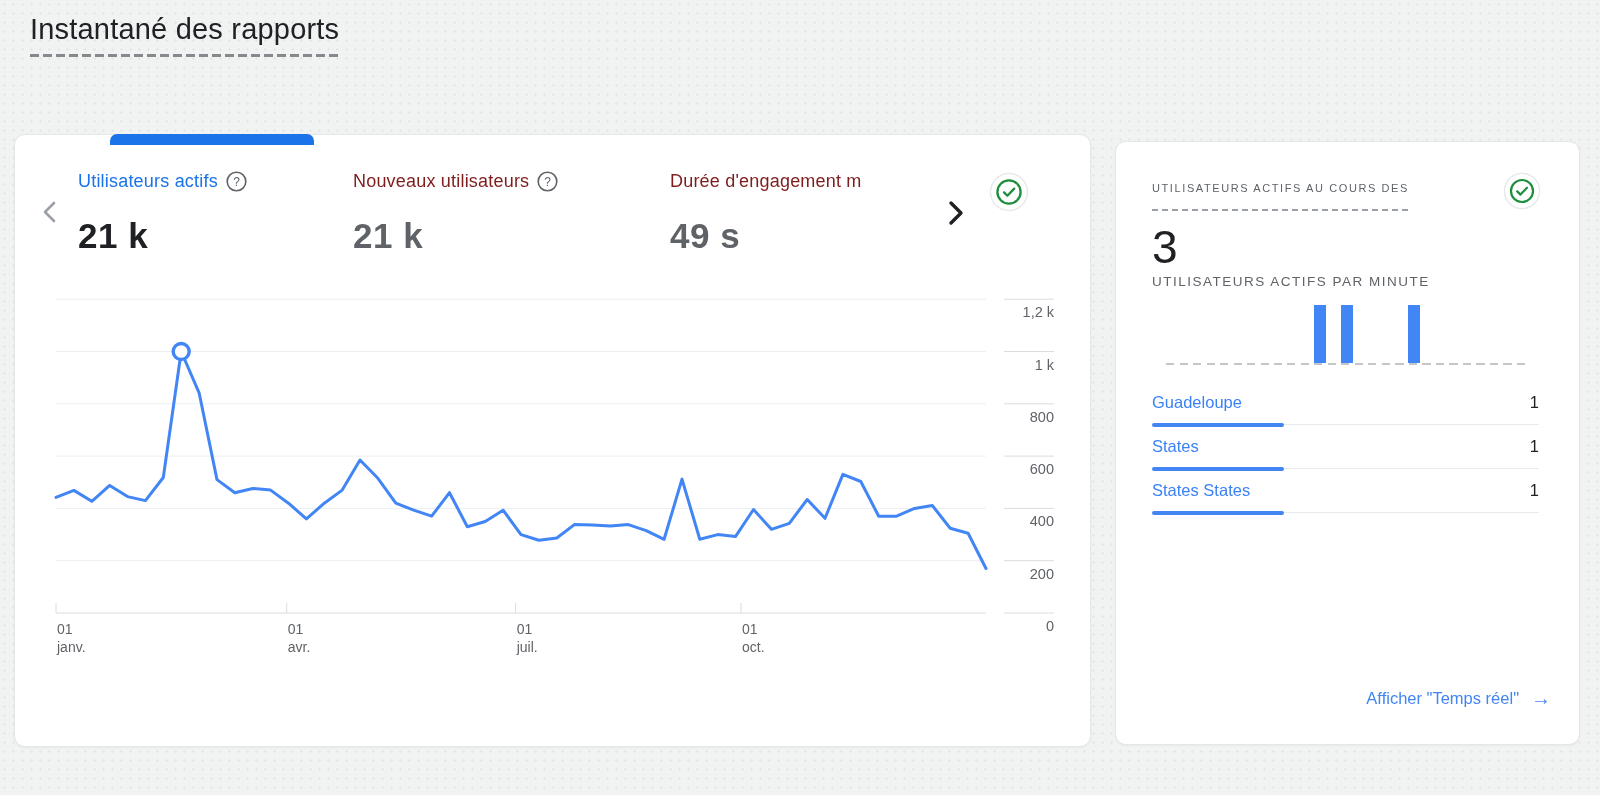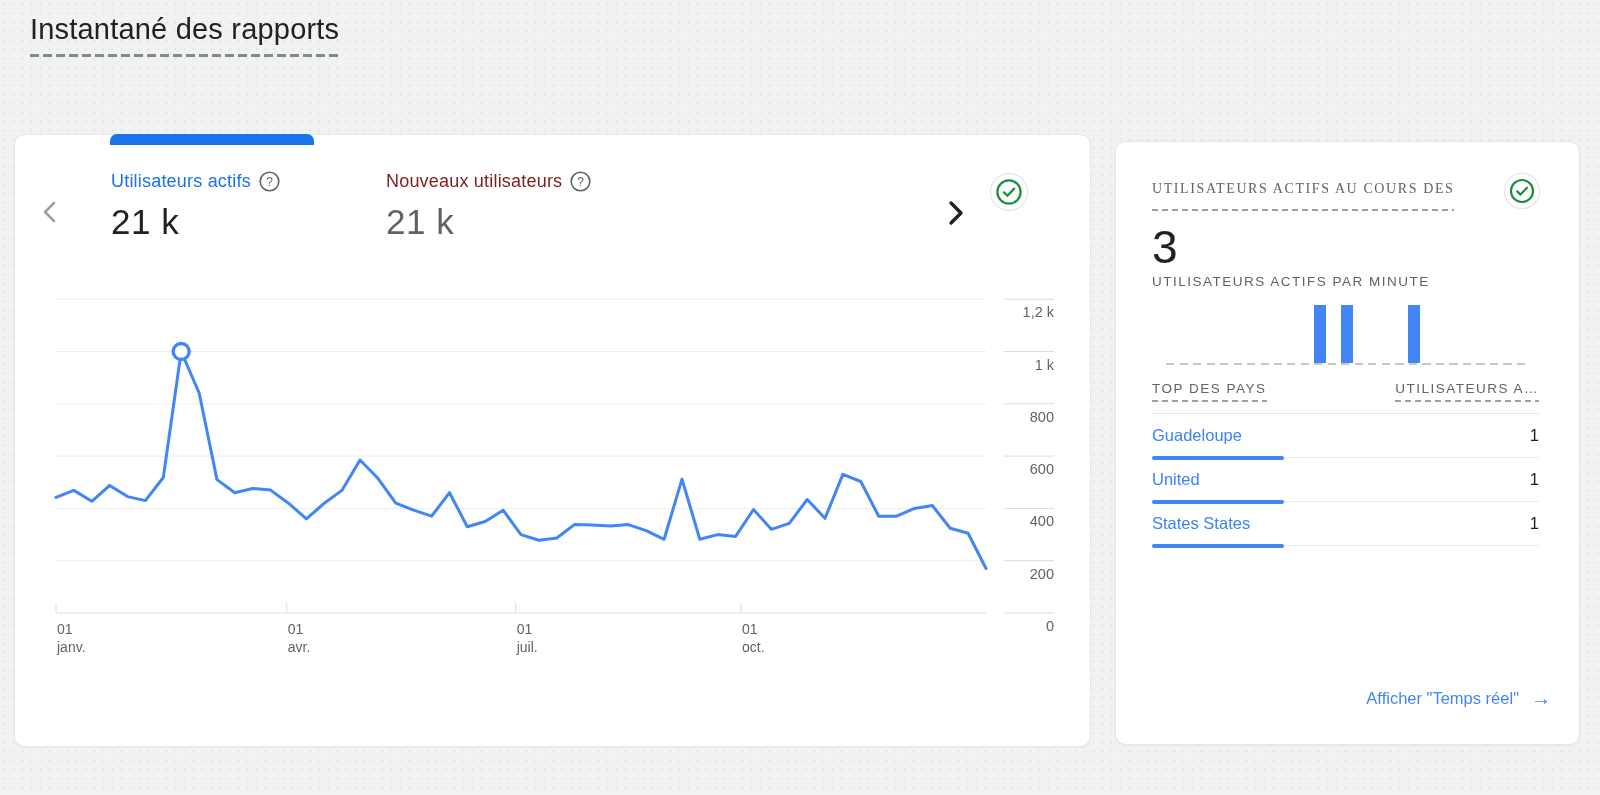--- a/index.html
+++ b/index.html
@@ -33,38 +33,38 @@
     box-shadow:0 1px 2px rgba(60,64,67,.05);
     position:absolute;
   }
   
   .overview-card { left:0; top:0; width:1077px; height:613px; }
   .tab-indicator {
     position:absolute; top:-1px; left:95px; width:204px; height:11px;
     background:var(--tab-blue,#1a73e8);
     border-radius:7px 7px 0 0;
   }
-  .oc-metrics { display:flex; padding:36px 0 0 96px; }
+  .oc-metrics { display:flex; padding:36px 0 0 63px; }
   .metric { width:275px; cursor:pointer; }
   .metric.m2 { width:317px; }
   .metric-label-row { display:flex; align-items:center; gap:8px; }
   .metric-label { font-size:18px; font-weight:500; color:#7f1d1d; letter-spacing:.2px; white-space:nowrap; }
   .metric.active .metric-label { color:var(--tab-blue,#1a73e8); }
-  .metric-value { font-size:35px; font-weight:400; color:#5f6368; margin-top:10px; letter-spacing:.5px; }
+  .metric-value { font-size:35px; font-weight:700; color:#5f6368; margin-top:24px; letter-spacing:.5px; }
   .metric.active .metric-value { color:#202124; }
   .help-icon { flex:0 0 auto; display:inline-flex; }
   .nav-chevron { position:absolute; background:none; border:none; cursor:pointer; line-height:0; }
   .nav-chevron.prev { left:22px; top:62px; }
   .nav-chevron.next { right:122px; top:62px; }
   .check-badge { position:absolute; line-height:0; cursor:pointer; }
   .overview-card .check-badge { right:61px; top:37px; }
   .oc-chart { position:absolute; left:41px; top:148px; }
   
   .realtime-card { left:1101px; top:7px; width:465px; height:604px; padding:30px 40px 0 36px; }
-  .rt-title { font-size:14px; font-weight:500; color:#5f6368; letter-spacing:1.6px; line-height:33px; width:330px;font-family:Liberation Serif, serif; }
+  .rt-title { font-size:11px; font-weight:500; color:#5f6368; letter-spacing:1.6px; line-height:33px; width:330px; }
   .rt-title .u, .col-head .u {
     display:inline-block; padding-bottom:6px;
     background-image:repeating-linear-gradient(90deg,#9aa0a6 0 6px, rgba(0,0,0,0) 6px 10px);
     background-repeat:no-repeat; background-position:0 100%; background-size:100% 2px;
     white-space:nowrap;
   }
   .realtime-card .check-badge { right:38px; top:30px; position:absolute; }
   .rt-count { font-size:46px; font-weight:400; color:#202124; margin-top:9px; }
   .rt-per-minute-label { font-size:13.5px; font-weight:500; color:#5f6368; letter-spacing:1.5px; white-space:nowrap; }
   .minute-chart { position:relative; height:64px; margin:12px 10px 0 14px; }
@@ -121,20 +121,26 @@
           <span class="help-icon">
             <svg width="21" height="21" viewBox="0 0 21 21">
               <circle cx="10.5" cy="10.5" r="9.3" fill="none" stroke="#5f6368" stroke-width="1.6"></circle>
               <text x="10.5" y="14.8" text-anchor="middle" font-size="12" fill="#5f6368">?</text>
             </svg>
           </span>
         </div>
         <div class="metric-value">21 k</div>
       </div>
 
+      <div class="metric">
+        <div class="metric-label-row">
+          <span class="metric-label">Durée d'engagement m</span>
+        </div>
+        <div class="metric-value">49 s</div>
+      </div>
     </div>
 
     <button class="nav-chevron next" aria-label="next">
       <svg width="24" height="32" viewBox="0 0 24 32">
         <path d="M7 6 L17 16 L7 26" fill="none" stroke="#202124" stroke-width="3.4" stroke-linecap="round" stroke-linejoin="round"></path>
       </svg>
     </button>
 
     <span class="check-badge">
       <svg width="40" height="40" viewBox="0 0 40 40">
@@ -202,31 +208,27 @@
     <div class="rt-per-minute-label">UTILISATEURS ACTIFS PAR MINUTE</div>
 
     <div class="minute-chart">
       <div class="minute-baseline"></div>
     <div class="minute-bar" style="left: 40.7407%; height: 58px; background: rgb(66, 133, 244);"></div>
         <div class="minute-bar" style="left: 48.1481%; height: 58px; background: rgb(66, 133, 244);"></div>
         <div class="minute-bar" style="left: 66.6667%; height: 58px; background: rgb(66, 133, 244);"></div>
       </div>
 
     <div class="rt-table">
-      <div class="rt-table-head">
-        <span class="col-head"><span class="u">TOP DES PAYS</span></span>
-        <span class="col-head"><span class="u">UTILISATEURS A…</span></span>
-      </div>
       <div class="rt-row">
         <span class="rt-country">Guadeloupe</span>
         <span class="rt-value">1</span>
         <span class="country-bar" style="width: 34%;"></span>
       </div>
       <div class="rt-row">
-        <span class="rt-country">United</span>
+        <span class="rt-country">States</span>
         <span class="rt-value">1</span>
         <span class="country-bar" style="width: 34%;"></span>
       </div>
       <div class="rt-row">
         <span class="rt-country">States States</span>
         <span class="rt-value">1</span>
         <span class="country-bar" style="width: 34%;"></span>
       </div>
     </div>
 

